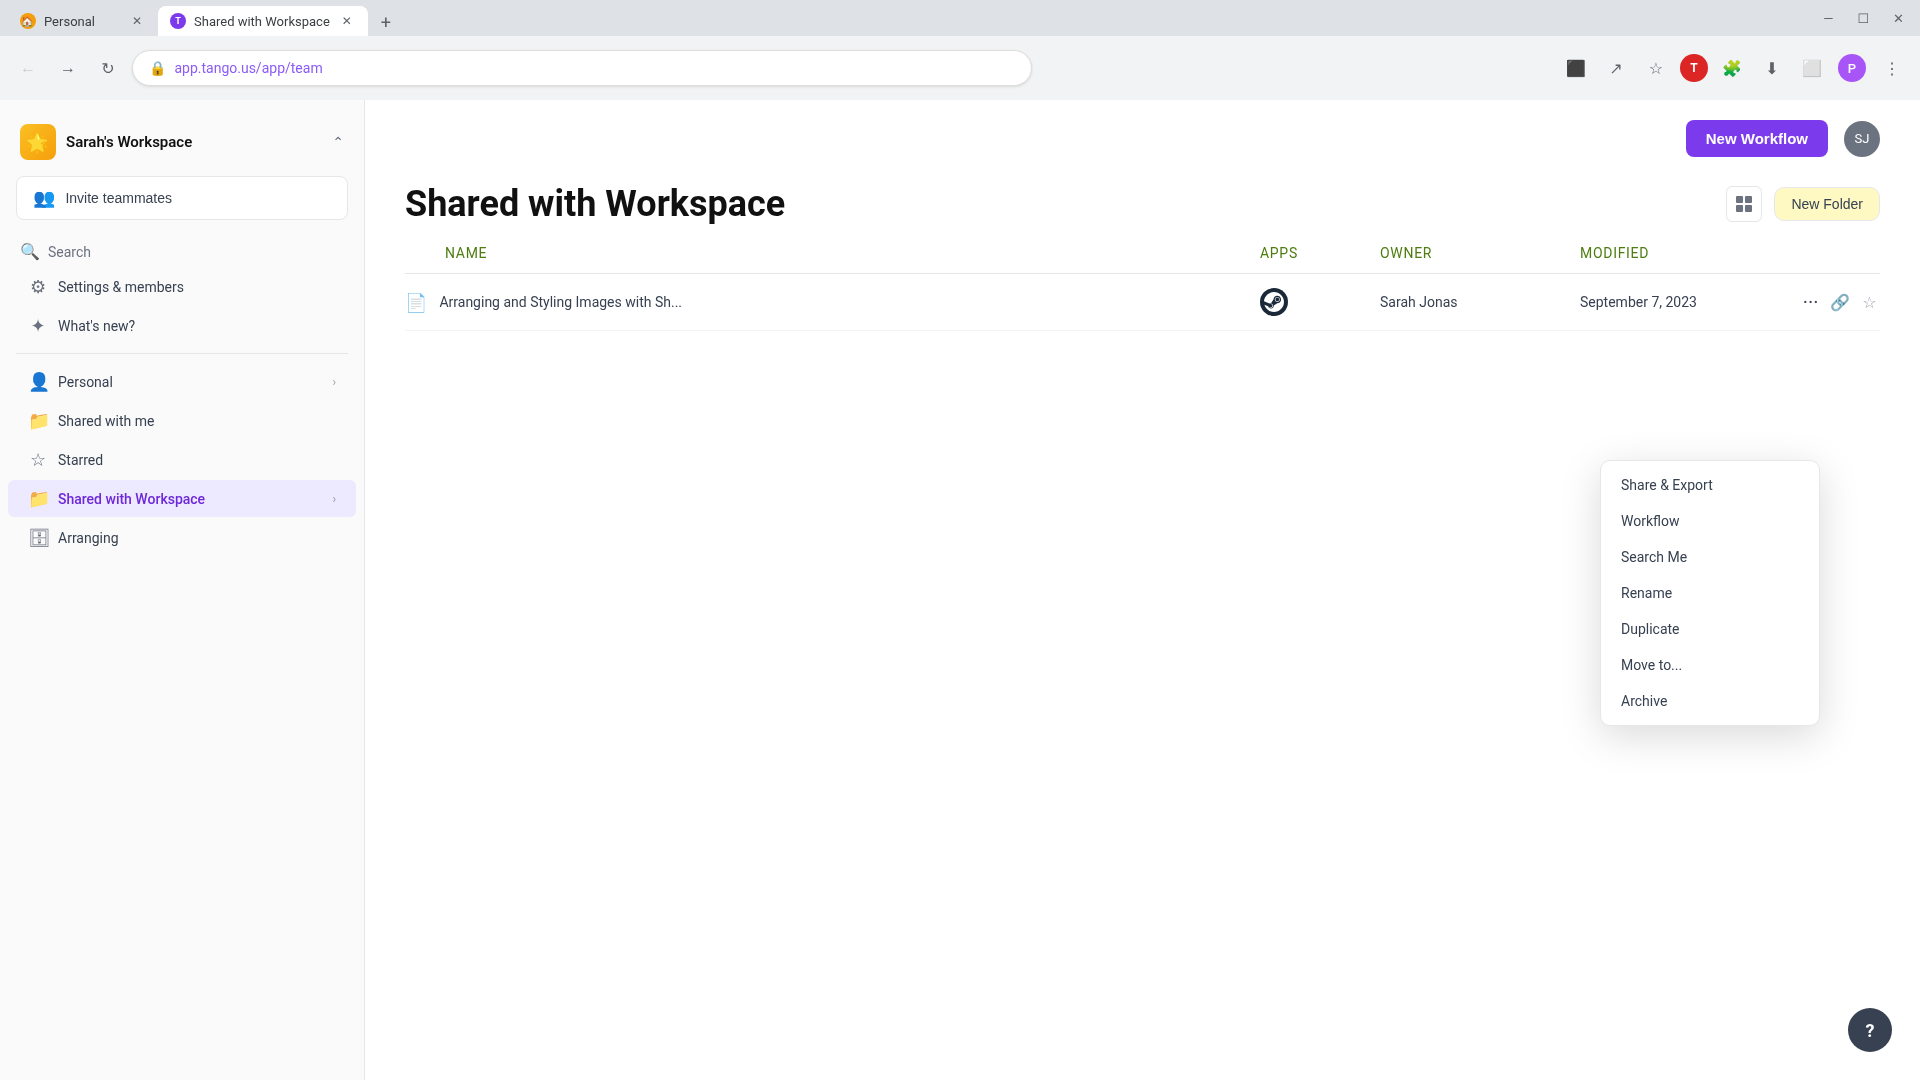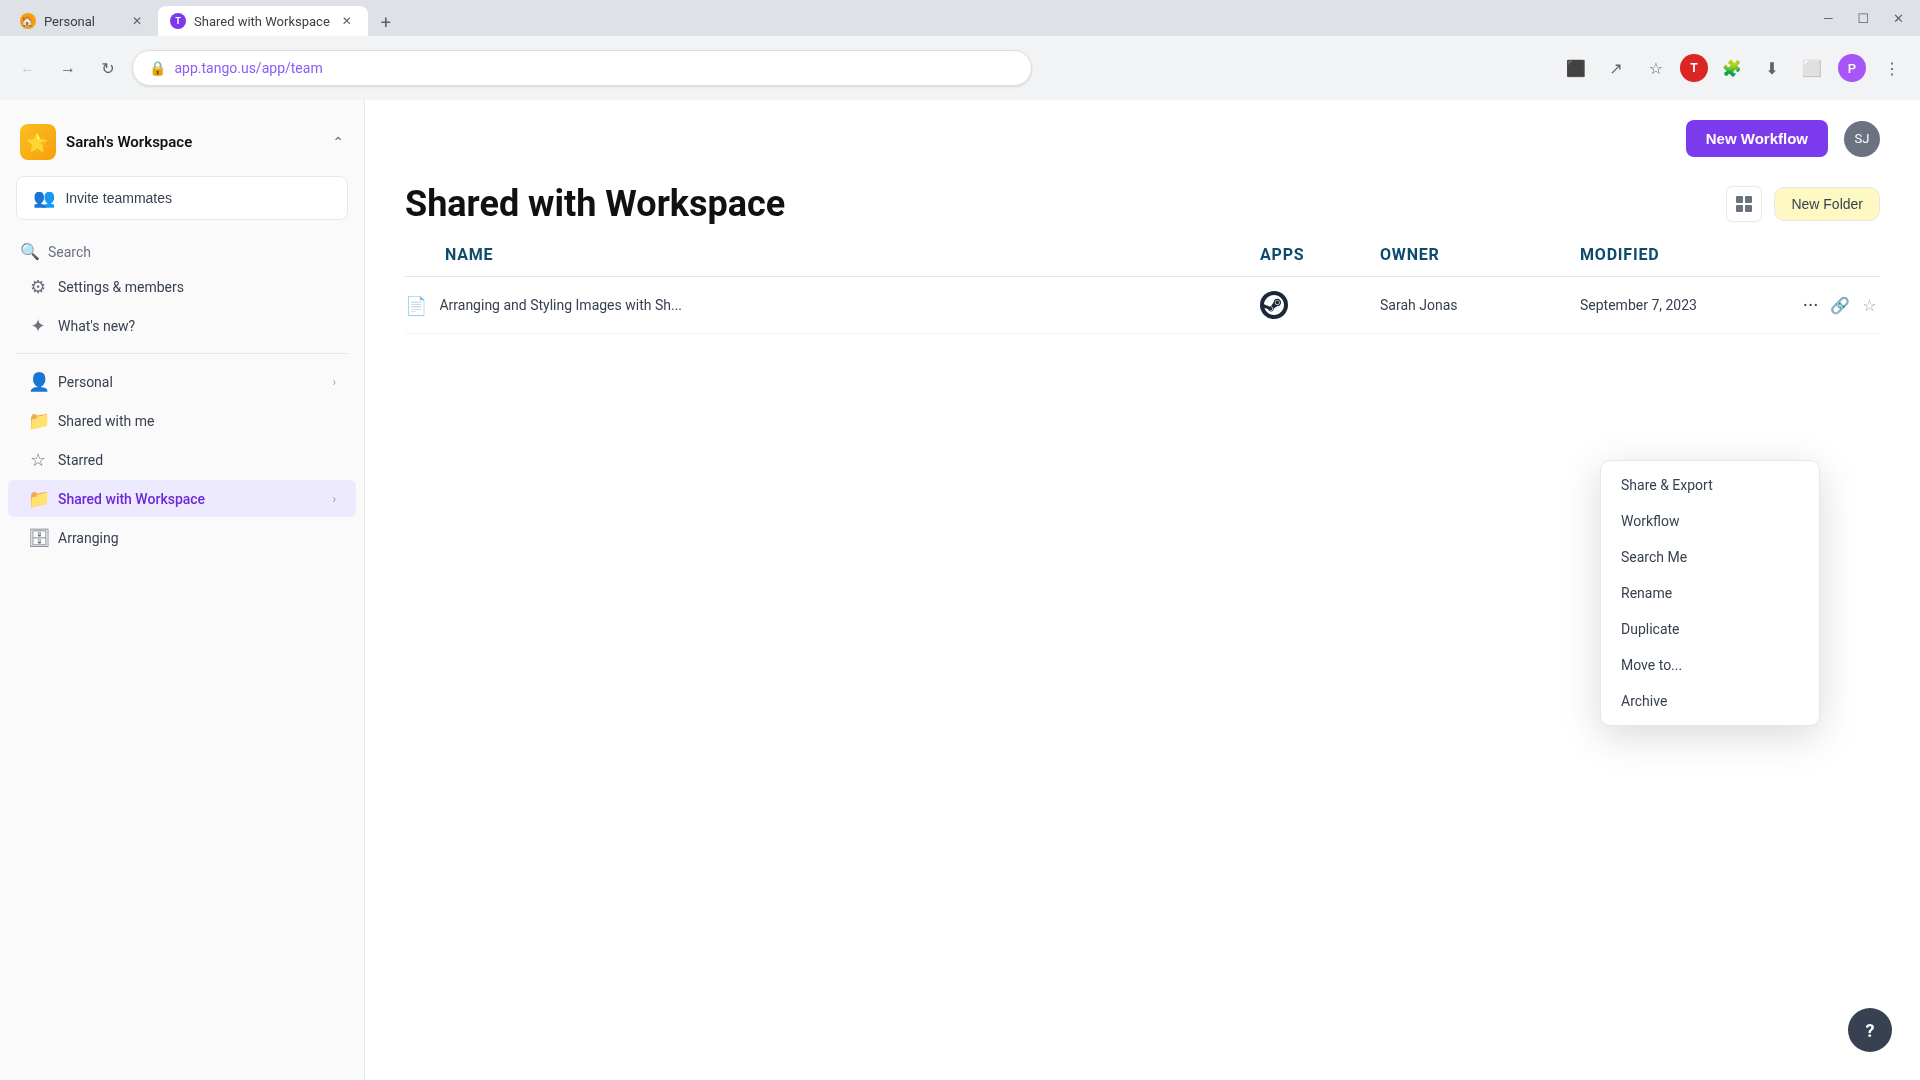--- a/index.html
+++ b/index.html
@@ -57,21 +57,21 @@
     .main-content { flex: 1; display: flex; flex-direction: column; background: #fff; position: relative; }
     .page-title { font-size: 36px; font-weight: 700; color: #111; }
     .new-workflow-btn { background: #7c3aed; color: white; border: none; border-radius: 8px; padding: 10px 20px; font-size: 15px; font-weight: 600; cursor: pointer; display: flex; align-items: center; gap: 6px; }
     .user-avatar { width: 36px; height: 36px; border-radius: 50%; background: #6b7280; display: flex; align-items: center; justify-content: center; color: white; font-size: 13px; font-weight: 400; cursor: pointer; }
     .grid-view-btn { width: 36px; height: 36px; border: 1px solid #e5e7eb; border-radius: 6px; display: flex; align-items: center; justify-content: center; cursor: pointer; color: #6b7280; font-size: 18px; }
     .new-folder-btn { border: 1px solid #e5e7eb; border-radius: 10px; padding: 8px 16px; font-size: 14px; font-weight: 500; color: #374151; cursor: pointer; background: #fef9c3; }
 
     
     .content-area { padding: 0 40px; flex: 1; }
     .table-header { display: grid; grid-template-columns: 1fr 120px 200px 220px 80px; padding: 12px 0; border-bottom: 1px solid #e5e7eb; }
-    .col-header { font-size: 16px; font-weight: 700; color: #0c4a6e; text-transform: uppercase; letter-spacing: 0.05em; }
+    .col-header { font-size: 14px; font-weight: 400; color: #4d7c0f; text-transform: uppercase; letter-spacing: 0.05em; }
     .col-header.name { padding-left: 40px; }
 
     .table-row { display: grid; grid-template-columns: 1fr 120px 200px 220px 80px; padding: 14px 0; border-bottom: 1px solid #f3f4f6; align-items: center; position: relative; }
     .cell-name { display: flex; align-items: center; gap: 12px; }
     .doc-icon { font-size: 18px; color: #6b7280; }
     .doc-title { font-size: 14px; color: #374151; }
     .cell-apps { display: flex; align-items: center; gap: 6px; }
     .steam-badge { width: 28px; height: 28px; border-radius: 50%; background: #1b2838; display: flex; align-items: center; justify-content: center; }
     .cell-owner { font-size: 14px; color: #374151; }
     .cell-modified { font-size: 14px; color: #374151; }

